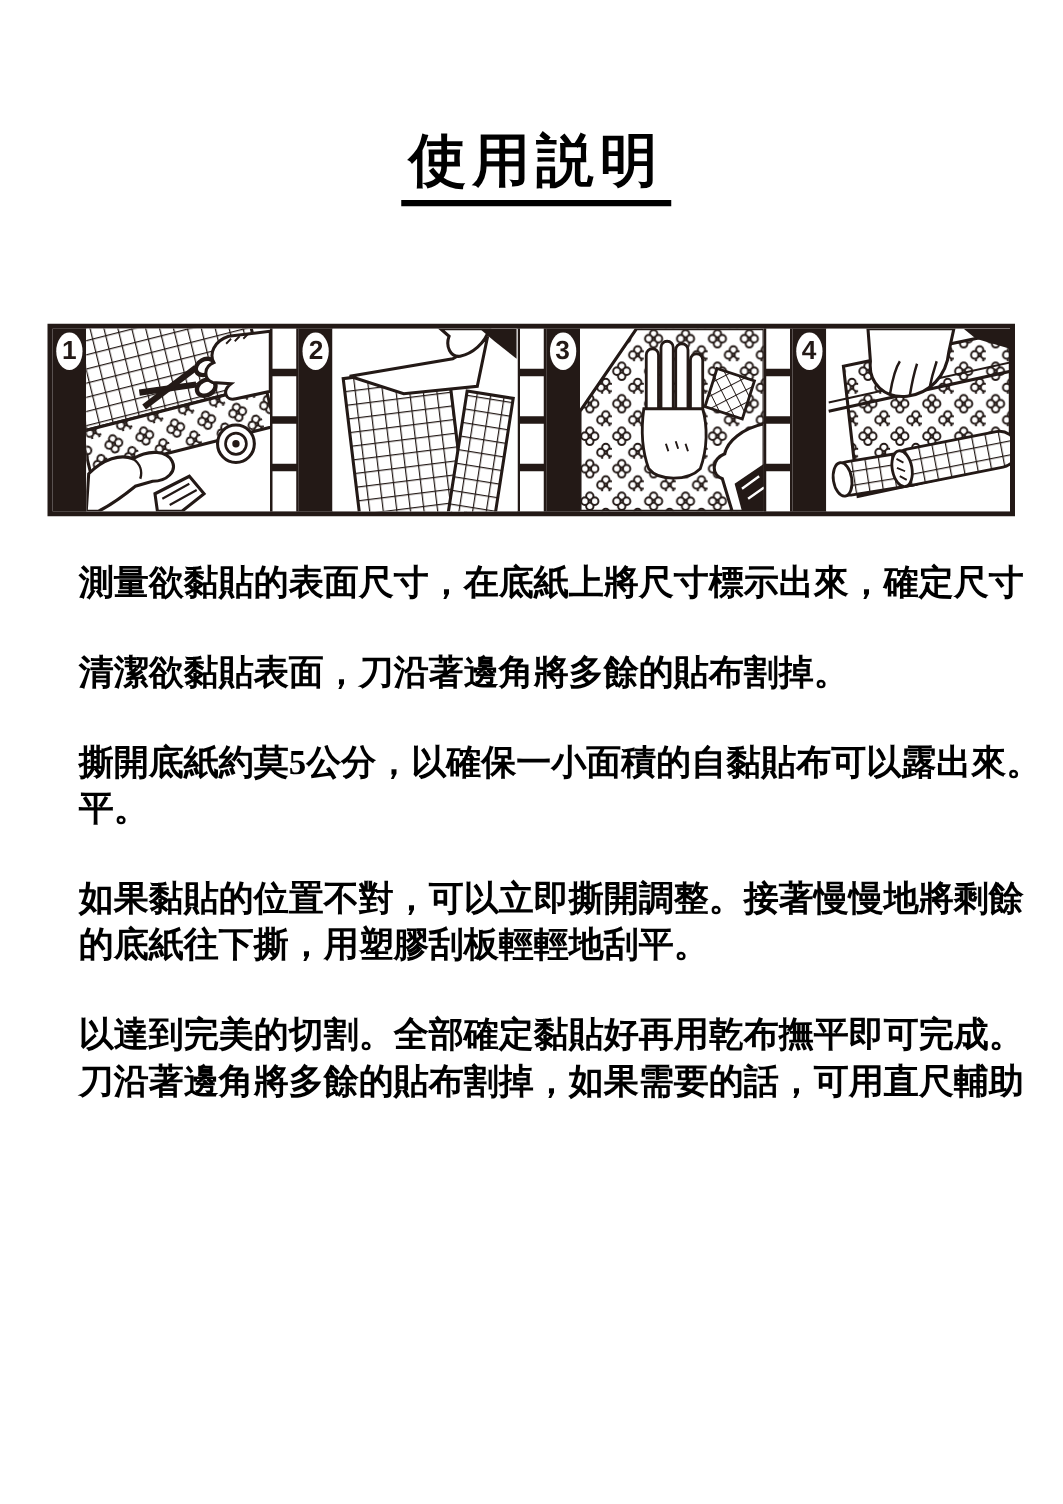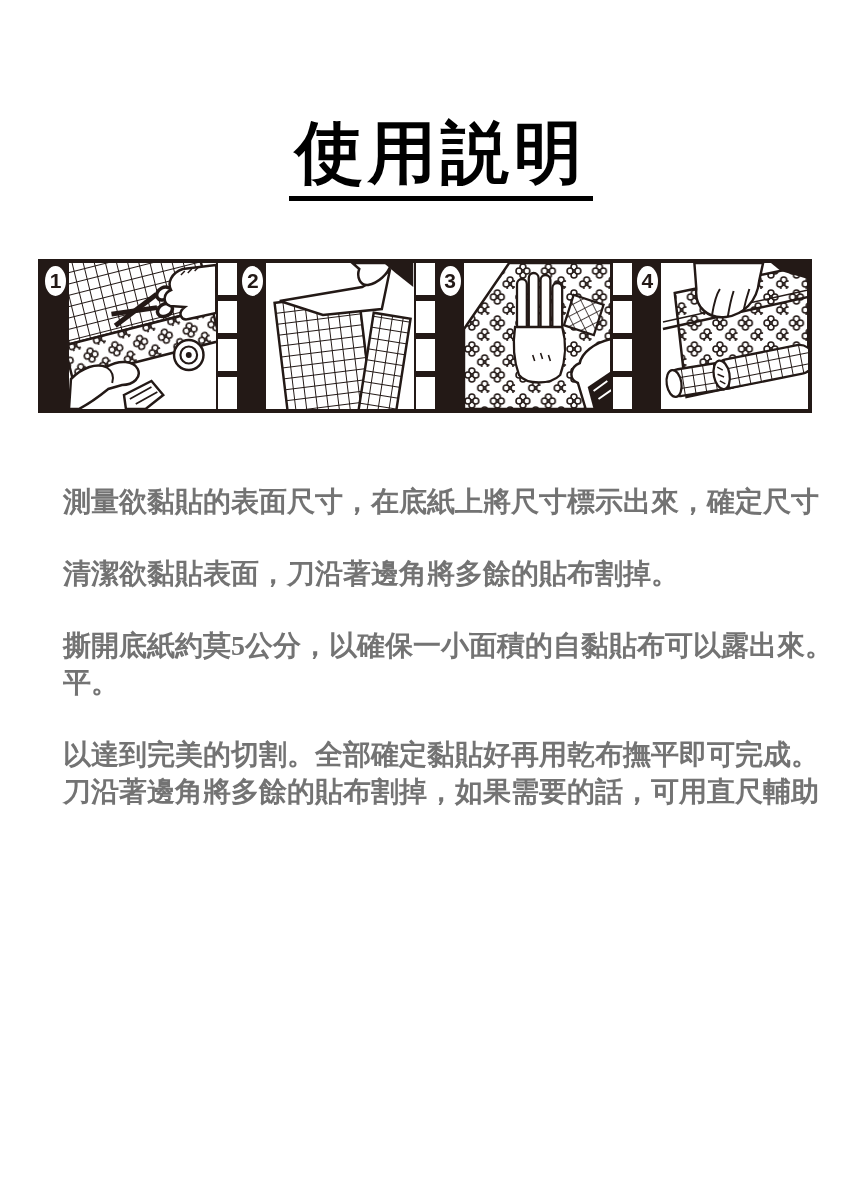--- a/index.html
+++ b/index.html
@@ -6,21 +6,21 @@
   body{
     width:850px;height:1203px;background:#ffffff;position:relative;
     font-family:"Liberation Serif","DejaVu Serif",serif;color:#000;
     overflow:hidden;
   }
   .page{position:absolute;inset:0;background:#fff;}
 
   
   .title{
     position:absolute;top:100px;left:50%;transform:translateX(-50%);
-    margin:16px;font-size:68px;font-weight:bold;line-height:1.1;
+    margin:4px;font-size:46px;font-weight:bold;line-height:1.1;
     letter-spacing:5px;white-space:nowrap;
     border-bottom:5px solid #000;padding:0 6px 5px 6px;
   }
 
   
   .strip{
     position:absolute;left:38px;top:259px;width:774px;height:154px;
     box-sizing:border-box;border:4px solid #231916;background:#fff;
     display:flex;
   }
@@ -37,21 +37,21 @@
   .art svg{position:absolute;inset:0;width:100%;height:100%;display:block;}
   .sprocket{
     flex:none;width:23px;background:#231916;
     display:flex;flex-direction:column;gap:6px;padding:0 2px;box-sizing:border-box;
   }
   .cell{flex:1 1 0;background:#fff;}
 
   
   .bodytext{
     position:absolute;left:63px;top:448px;width:740px;
-    font-size:28px;font-weight:600;color:#737373;margin-top:35px;
+    font-size:28px;font-weight:600;color:#000000;
   }
   .para{margin:0 0 35px 0;}
   .line{line-height:37px;white-space:nowrap;}
 </style>
 </head>
 <body>
 
 <div class="page">
 
   <h1 class="title">使用説明</h1>
@@ -247,18 +247,22 @@
       <div class="line">測量欲黏貼的表面尺寸，在底紙上將尺寸標示出來，確定尺寸</div>
     </div>
     <div class="para">
       <div class="line">清潔欲黏貼表面，刀沿著邊角將多餘的貼布割掉。</div>
     </div>
     <div class="para">
       <div class="line">撕開底紙約莫5公分，以確保一小面積的自黏貼布可以露出來。</div>
       <div class="line">平。</div>
     </div>
     <div class="para">
+      <div class="line">如果黏貼的位置不對，可以立即撕開調整。接著慢慢地將剩餘</div>
+      <div class="line">的底紙往下撕，用塑膠刮板輕輕地刮平。</div>
+    </div>
+    <div class="para">
       <div class="line">以達到完美的切割。全部確定黏貼好再用乾布撫平即可完成。</div>
       <div class="line">刀沿著邊角將多餘的貼布割掉，如果需要的話，可用直尺輔助</div>
     </div>
   </div>
 
 </div>
 
 </body></html>

